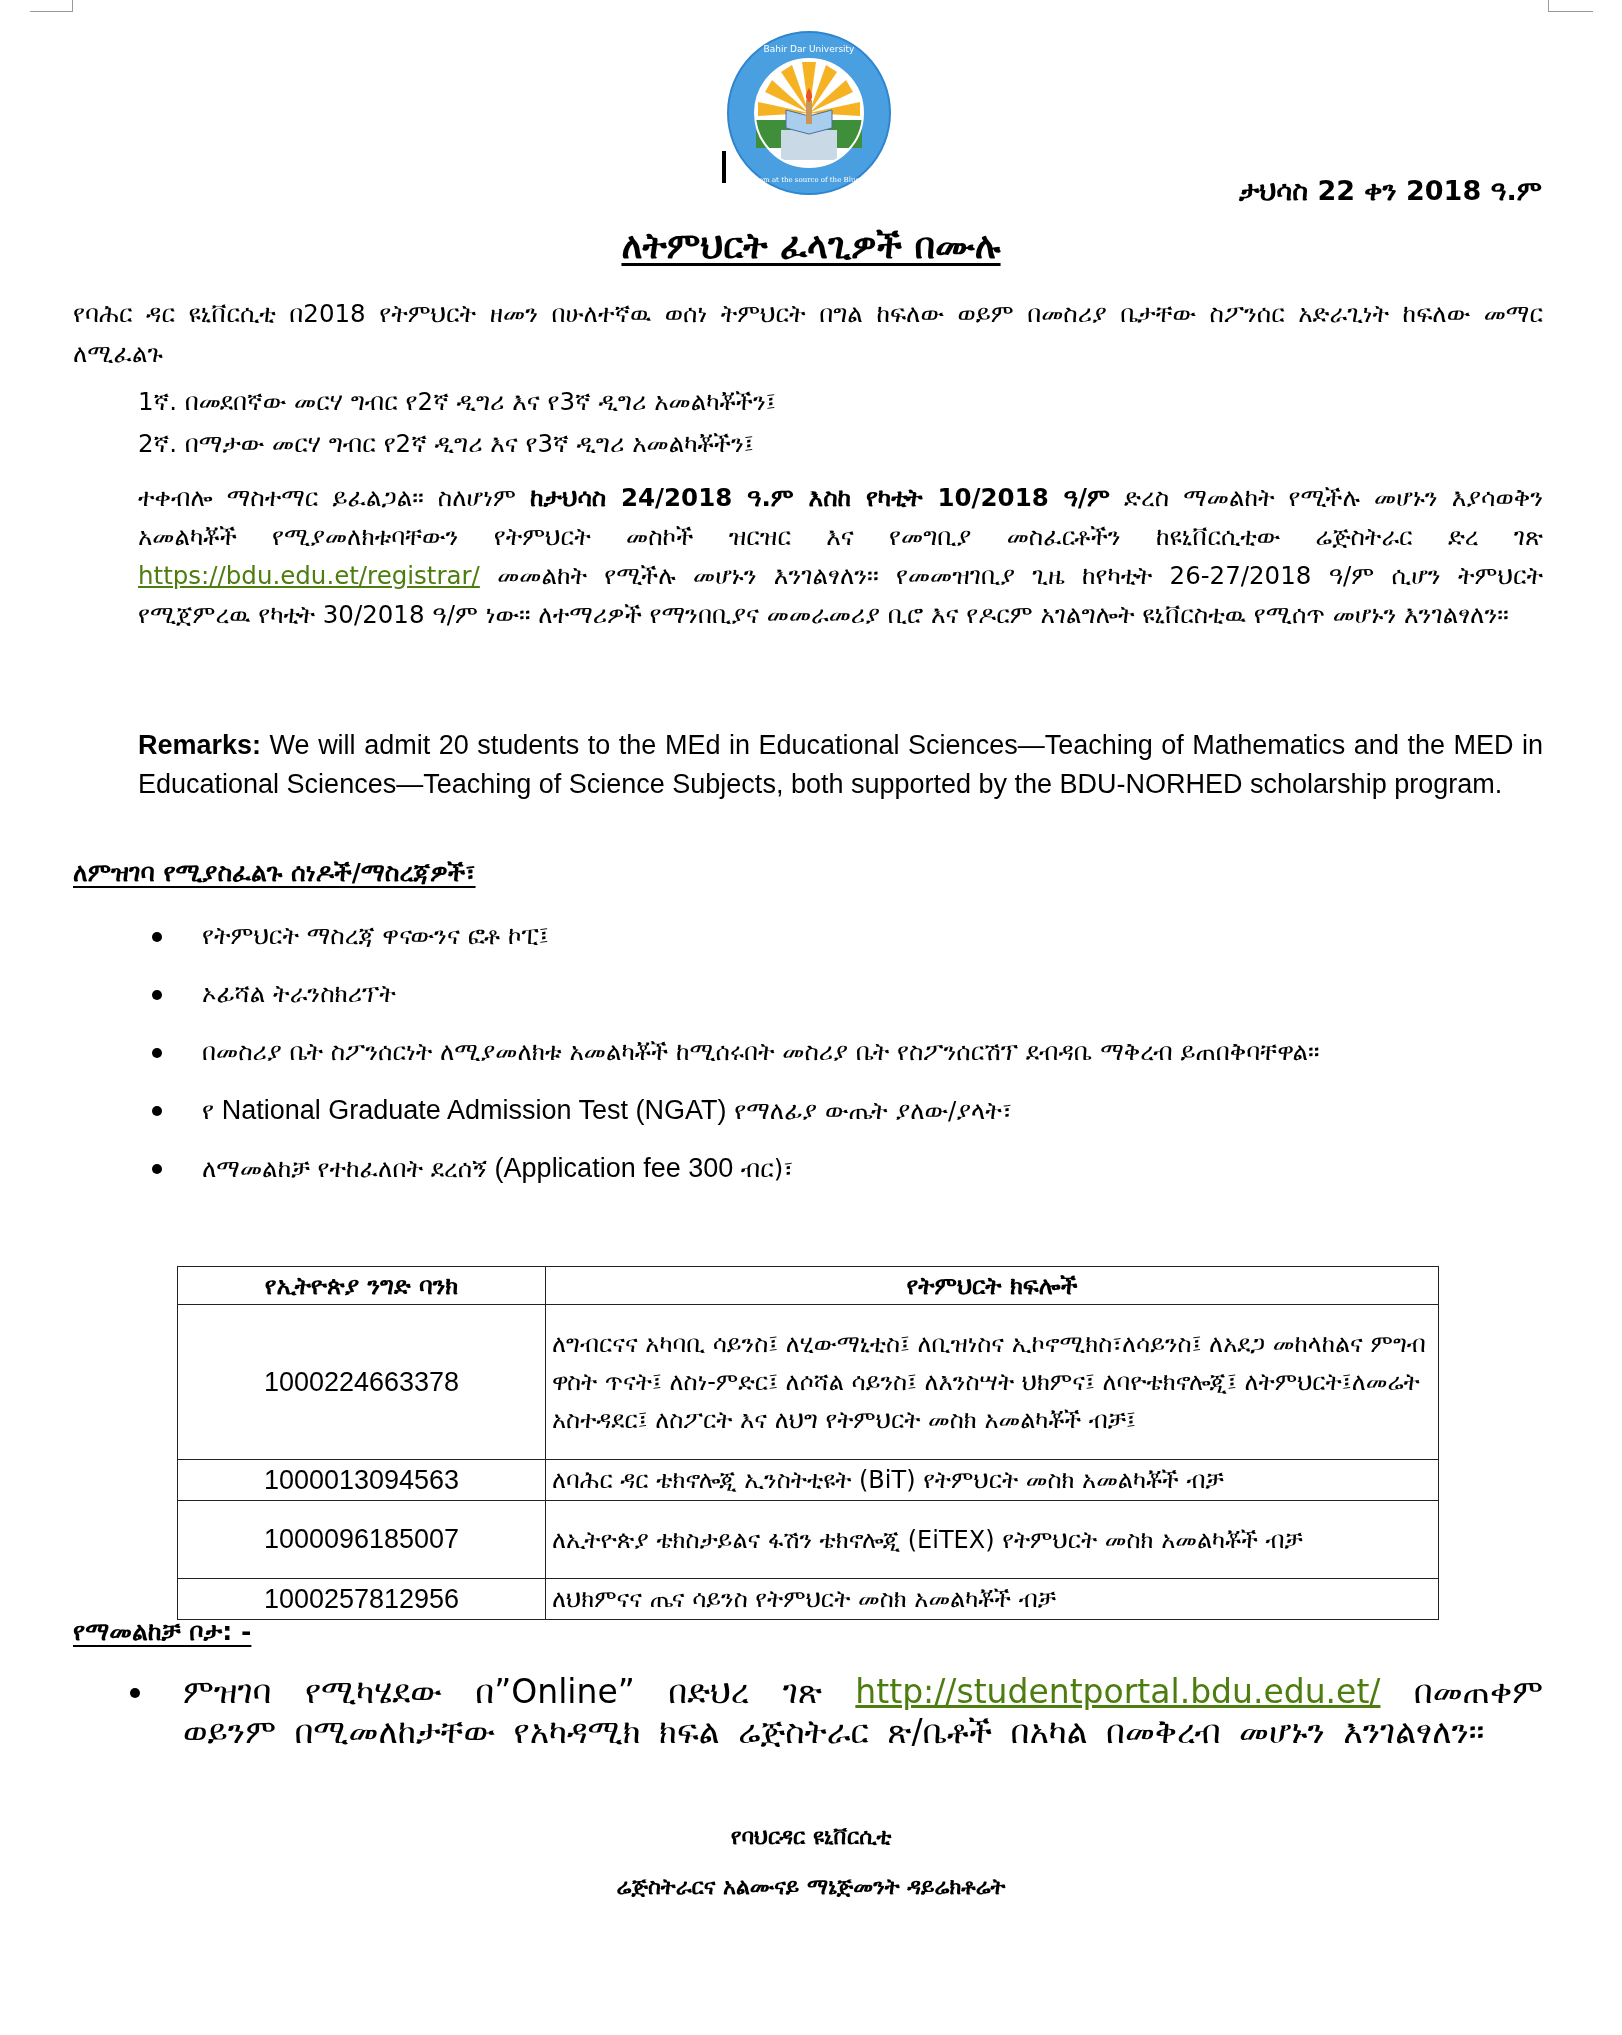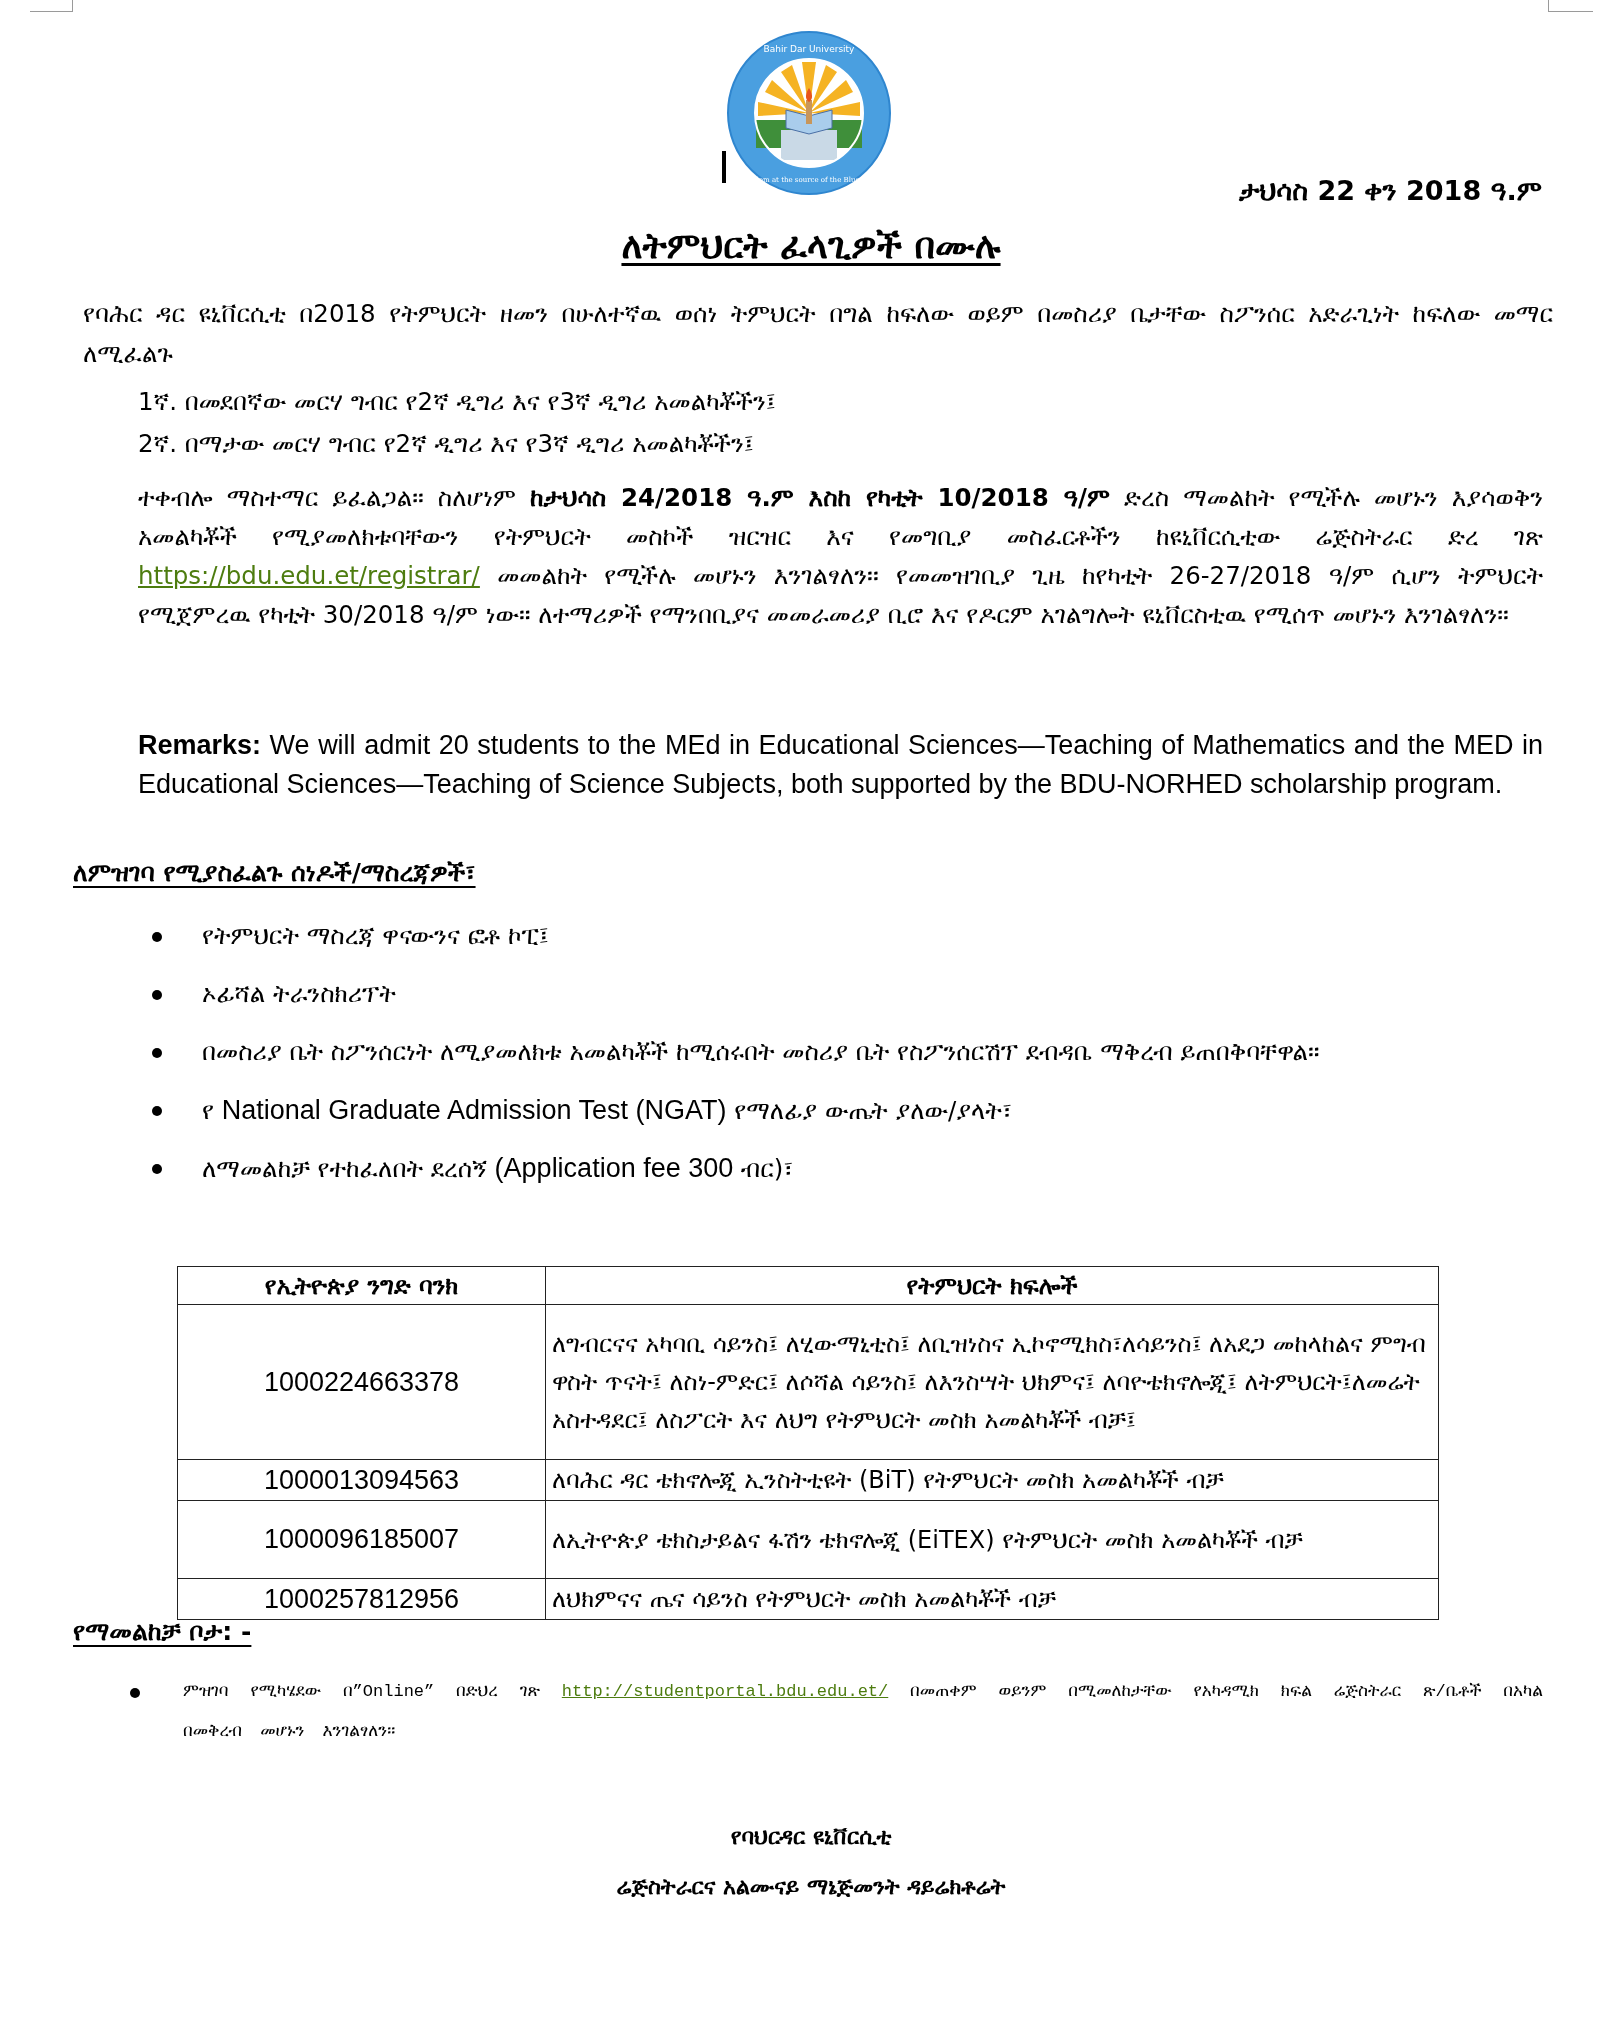--- a/index.html
+++ b/index.html
@@ -11,21 +11,21 @@
   .crop-tl { left: 30px; top: 0; width: 42px; height: 11px; border-right-width: 1.5px; border-bottom-width: 1.5px; }
   .crop-tr { left: 1548px; top: 0; width: 44px; height: 11px; border-left-width: 1.5px; border-bottom-width: 1.5px; }
 
   .logo { position: absolute; left: 726px; top: 30px; width: 166px; height: 166px; }
   .cursor { position: absolute; left: 722px; top: 151px; width: 4px; height: 32px; background: #000; }
 
   .date { position: absolute; right: 80px; top: 175px; font-size: 27px; font-weight: bold; }
   .title { position: absolute; left: 0; width: 1622px; top: 225px; text-align: center; font-size: 36px; font-weight: bold; }
   .title span { text-decoration: underline; text-underline-offset: 5px; }
 
-  .para { position: absolute; left: 83px; width: 1470px; font-size: 24.5px; line-height: 40px; text-align: justify; }
+  .para { position: absolute; left: 73px; width: 1470px; font-size: 24.5px; line-height: 40px; text-align: justify; }
   .p-intro { top: 294px; }
   .p-item1 { left: 138px; width: 1400px; top: 382px; }
   .p-item2 { left: 138px; width: 1400px; top: 424px; }
   .p-main { left: 138px; width: 1405px; top: 478px; line-height: 39px; }
   .p-main b { font-weight: bold; }
   a.link { color: #4d7c0f; text-decoration: underline; }
 
   .remarks { position: absolute; left: 138px; width: 1405px; top: 726px; font-family: "Liberation Sans", sans-serif; font-size: 27px; line-height: 39px; text-align: justify; }
   .remarks b { font-weight: bold; }
 
@@ -38,21 +38,21 @@
   .bullets li .dot { position: absolute; left: 2px; top: 16px; width: 10px; height: 10px; border-radius: 50%; background: #000; }
   .en { font-family: "Liberation Sans", sans-serif; font-size: 27px; }
 
   table.bank { position: absolute; left: 177px; top: 1266px; width: 1262px; border-collapse: collapse; }
   table.bank th, table.bank td { border: 1.6px solid #222; font-size: 24px; padding: 0 6px; vertical-align: middle; }
   table.bank th { font-weight: bold; height: 37px; text-align: center; }
   table.bank th.c1 { width: 355px; }
   table.bank td.acct { text-align: center; font-family: "Liberation Sans", sans-serif; font-size: 27px; }
   table.bank td.desc { line-height: 38px; padding: 1px 8px 1px 6px; }
 
-  .apply { position: absolute; left: 120px; top: 1672px; width: 1423px; font-size: 17px; line-height: 40px; font-family: Liberation Mono, monospace; }
+  .apply { position: absolute; left: 120px; top: 1672px; width: 1423px; font-size: 33px; line-height: 40px; }
   .apply .dot { position: absolute; left: 10px; top: 16px; width: 10px; height: 10px; border-radius: 50%; background: #000; }
   .apply .txt { margin-left: 63px; text-align: justify; display: block; word-spacing: 8px; }
 
   .sign { position: absolute; left: 0; width: 1622px; text-align: center; font-size: 22px; font-weight: bold; }
   .sign1 { top: 1824px; }
   .sign2 { top: 1874px; }
 </style>
 </head>
 <body>
 

